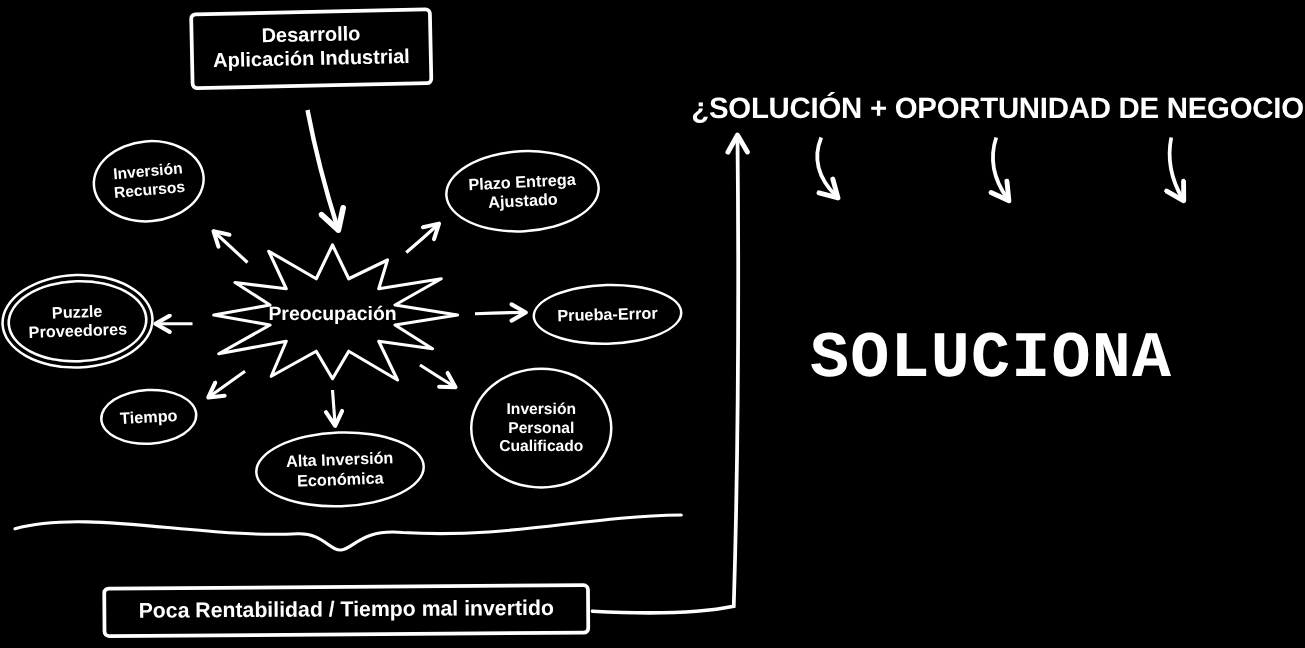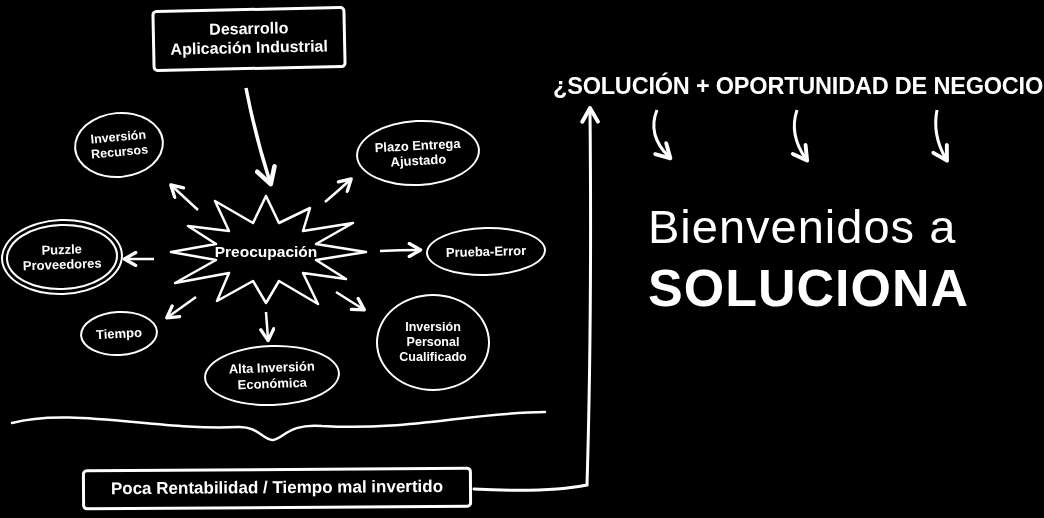--- a/index.html
+++ b/index.html
@@ -31,21 +31,21 @@
   #n-alta       { left:204px; top:345px; width:136px; height:61px; font-size:13px;  transform:rotate(-2deg); }
   #n-personal   { left:376px; top:294px; width:114px; height:97px; font-size:12.5px; }
   #burst-label  { position:absolute; left:196px; top:236px; width:140px; height:32px;
                   display:flex; align-items:center; justify-content:center;
                   font-weight:bold; font-size:15.5px;text-align:center; }
   #b-conclusion { left:82px;  top:468px; width:390px; height:41px; font-size:17px; transform:rotate(-0.4deg); }
 
   #headline { position:absolute; left:553px; top:73px; font-size:23.5px; font-weight:bold;
               white-space:nowrap; letter-spacing:-0.2px; }
   #welcome  { position:absolute; left:648px; top:199px; font-size:47px; letter-spacing:1px; }
-  #brand    { position:absolute; left:648px; top:258px; font-size:52px; font-weight:bold; letter-spacing:1px; }
+  #brand    { position:absolute; left:648px; top:258px; font-size:52px; font-weight:bold; letter-spacing:1px;font-family:Liberation Mono, monospace; }
 </style>
 </head>
 <body>
 
 <div class="stage">
 
   <svg class="svg-layer" width="1044" height="518" viewBox="0 0 1044 518">
     <defs>
       <marker id="arw" viewBox="0 0 10 10" refX="7.5" refY="5" markerWidth="6.5" markerHeight="6.5" orient="auto-start-reverse">
         <path d="M1.5,1 L8.5,5 L1.5,9" fill="none" stroke="currentColor" stroke-width="2" stroke-linecap="round" stroke-linejoin="round"></path>
@@ -111,16 +111,15 @@
     <span class="lbl">Inversión
 Personal
 Cualificado</span>
   </div>
 
   <div id="b-conclusion" class="rbox">
     <span class="lbl">Poca Rentabilidad / Tiempo mal invertido</span>
   </div>
 
   <div id="headline">¿SOLUCIÓN + OPORTUNIDAD DE NEGOCIO?</div>
-  <div id="welcome">Bienvenidos a</div>
   <div id="brand">SOLUCIONA</div>
 
 </div>
 
 </body></html>

